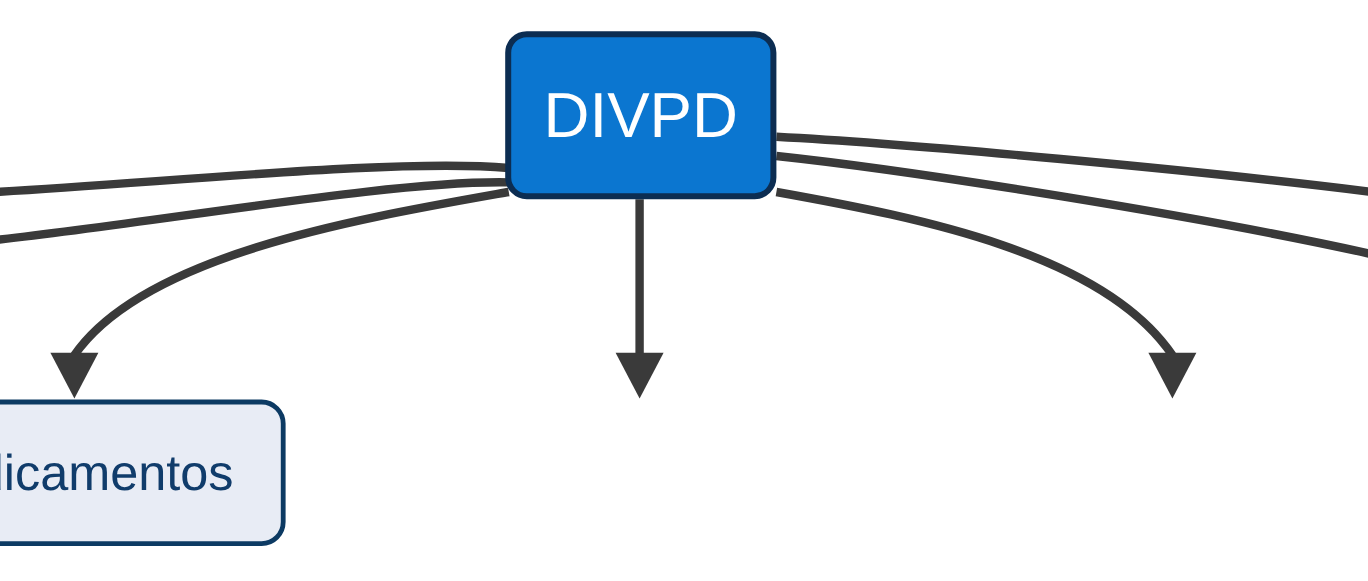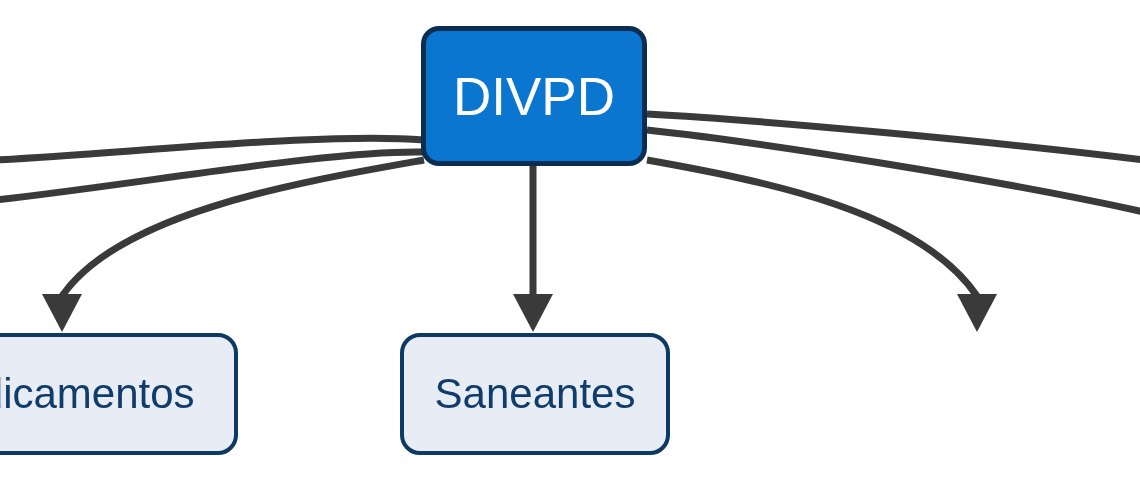--- a/index.html
+++ b/index.html
@@ -116,18 +116,15 @@
   </svg>
 
   <div class="node" id="node-divpd">
     <span class="node-label">DIVPD</span>
   </div>
 
   <div class="node node-child" id="node-medicamentos">
     <span class="node-label">Medicamentos</span>
   </div>
 
-  <div class="node node-child" id="node-saneantes">
-    <span class="node-label">Saneantes</span>
-  </div>
 
 
 </div>
 
 </body></html>

